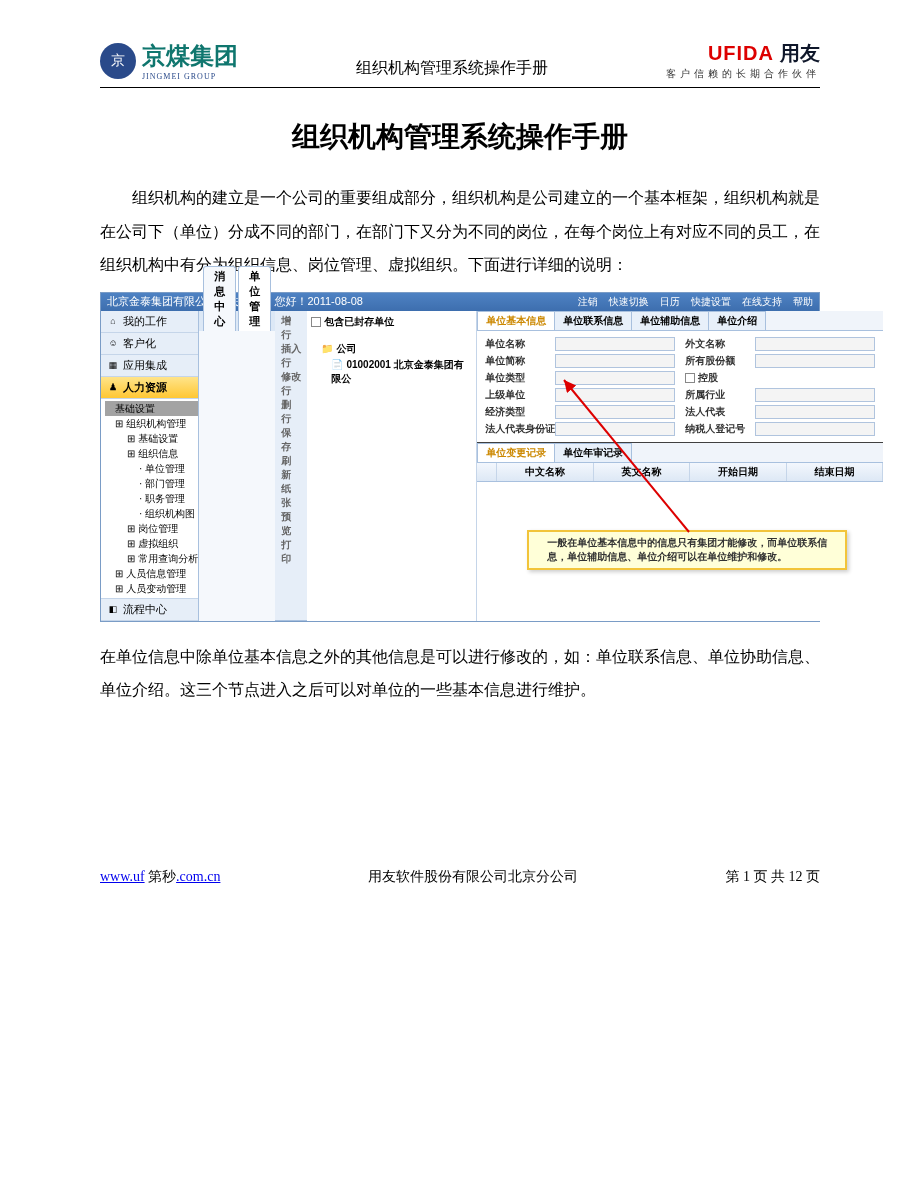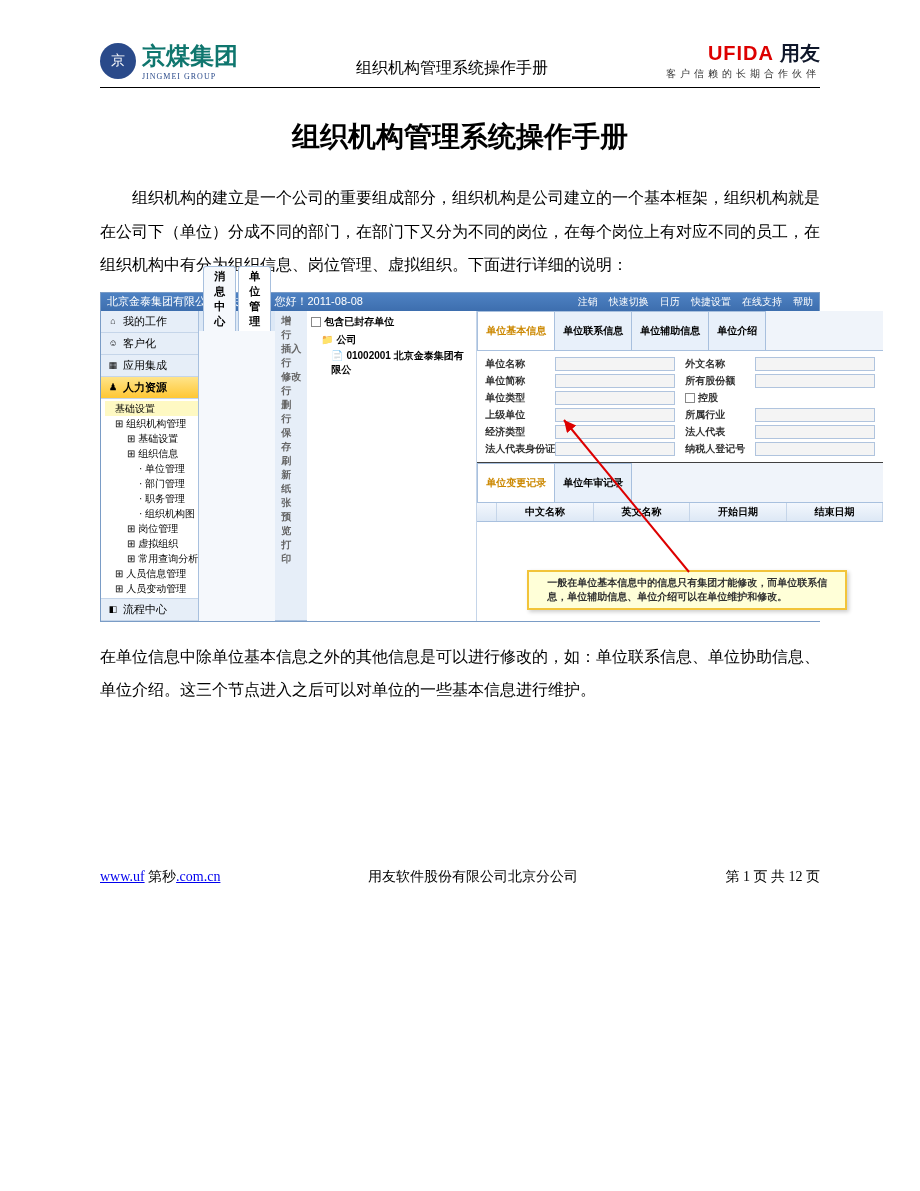--- a/index.html
+++ b/index.html
@@ -51,36 +51,36 @@
     font-size:11px; height:18px; align-items:center;
   }
   .app-titlebar .tright span { margin-left:8px; font-size:10px;}
   .app-body { display:flex; height:310px; }
   .sidebar { width:120px; border-right:1px solid #a8c0de; display:flex; flex-direction:column; font-size:11px;}
   .sb-btn { padding:3px 6px; border-bottom:1px solid #c5d5e9; display:flex; align-items:center; gap:4px; background:#e6eef8; cursor:pointer;}
   .sb-btn.active { background:linear-gradient(#ffe48a,#ffc733); font-weight:bold;}
   .sb-btn .icon { width:12px;height:12px; display:flex; align-items:center; justify-content:center; font-size:9px;}
   .tree { flex:1; background:#fff; padding:2px 0 2px 4px; overflow:hidden; font-size:10px; line-height:1.5;}
   .tree-item { white-space:nowrap; }
-  .tree-item.sel { background:#fef9c3;}
+  .tree-item.sel { background:#a3a3a3;}
   .tree .lvl1{padding-left:10px;} .tree .lvl2{padding-left:22px;} .tree .lvl3{padding-left:34px;}
   .sb-footer { border-top:1px solid #c5d5e9;}
   .main { flex:1; display:flex; flex-direction:row;font-weight:bold; }
   .main-tabs { background:#dce8f6; padding:0 4px; display:flex; gap:2px; height:20px; align-items:flex-end;}
   .main-tab { background:#f5f8fc; padding:2px 10px; border:1px solid #a8c0de; border-bottom:none; border-radius:3px 3px 0 0; font-size:11px; cursor:pointer;}
   .main-tab.active { background:#fff;}
   .toolbar { background:#e6eef8; padding:3px 6px; border-bottom:1px solid #a8c0de; font-size:10px; color:#666;}
   .toolbar span { margin-right:10px; cursor:pointer;margin-top:17px;}
   .content { flex:1; display:flex; }
   .left-pane { width:170px; border-right:1px solid #c5d5e9; background:#fff; padding:4px; font-size:10px;}
-  .left-pane .chk { display:flex; align-items:center; gap:3px; margin-bottom:3px;}
+  .left-pane .chk { display:flex; align-items:center; gap:3px; margin-bottom:12px;}
   .left-pane .folder { padding:1px 0 1px 10px;}
   .right-pane { flex:1; background:#fff; display:flex; flex-direction:column;}
   .sub-tabs { display:flex; gap:0; border-bottom:1px solid #a8c0de; background:#f0f4fa; font-size:10px;}
-  .sub-tab { padding:12px 8px; border:1px solid #a8c0de; border-bottom:none; margin-right:-1px; background:#e8f0fa; cursor:pointer; position:relative;}
+  .sub-tab { padding:2px 8px; border:1px solid #a8c0de; border-bottom:none; margin-right:-1px; background:#e8f0fa; cursor:pointer; position:relative;}
   .sub-tab.active { background:#fff; color:#c80;}
   .form-grid { display:grid; grid-template-columns: 60px 120px 60px 120px; gap:3px 10px; padding:6px 8px; font-size:10px;}
   .form-grid .lbl{color:#333; white-space:nowrap;}
   .form-grid .inp{height:14px; border:1px solid #b0c4de; background:#fff;}
   .inp.ro{background:#f4f4f4;}
   .sub-tabs2 { display:flex; gap:0; border-top:1px solid #404040;border-bottom:1px solid #a8c0de; background:#f0f4fa; font-size:10px;}
   .table-head { display:flex; background:linear-gradient(#f3f7fd,#dde8f5); border-bottom:1px solid #a8c0de; font-size:10px;}
   .th { padding:2px 6px; border-right:1px solid #c5d5e9; flex:1; text-align:center;}
   .table-body { flex:1; background:#fff; position:relative;}
   .callout {

